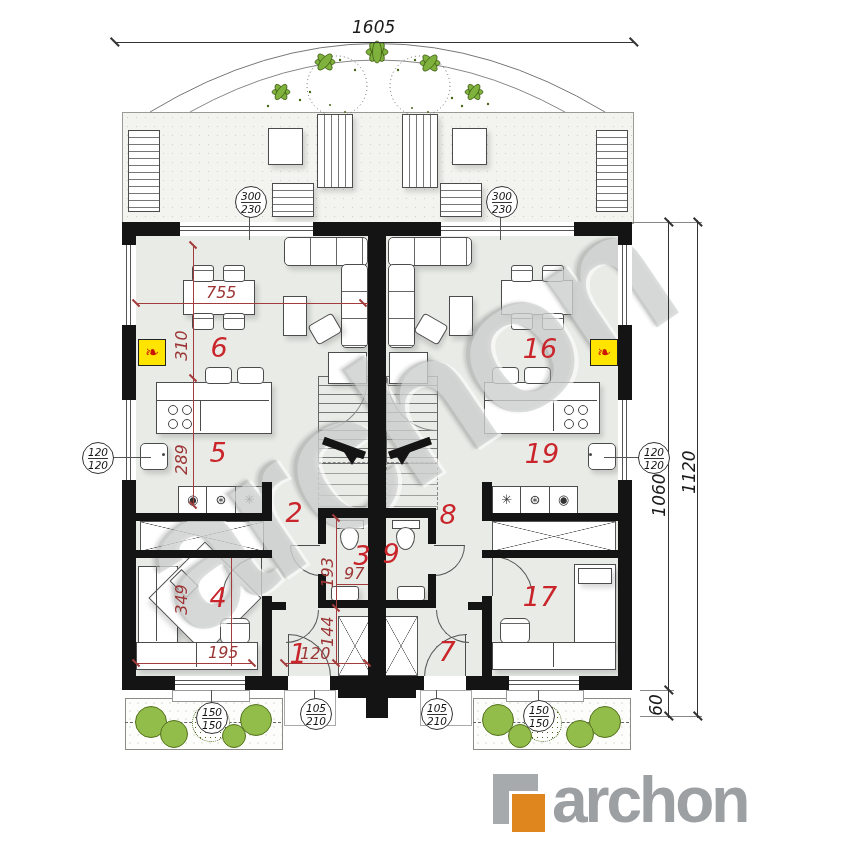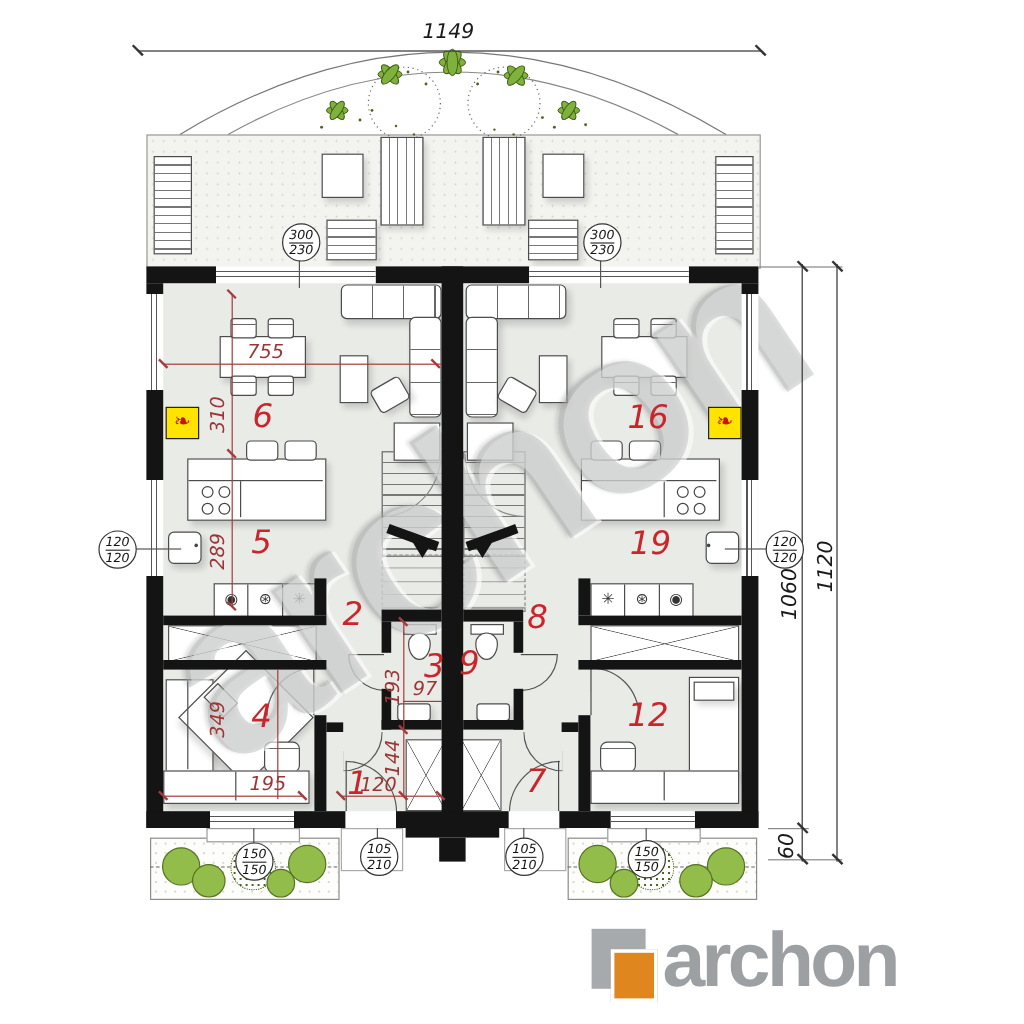--- a/index.html
+++ b/index.html
@@ -122,21 +122,21 @@
         <circle cx="330" cy="105" r="1"></circle>
         <circle cx="345" cy="112" r="1"></circle>
       <circle cx="412" cy="108" r="1"></circle>
         <circle cx="428" cy="112" r="1"></circle>
     </g>
   </svg>
 
   <div class="dline" style="left:115px;top:42px;width:519px;height:1px;"></div>
   <div class="dtick" style="left:109px;top:41px;"></div>
   <div class="dtick" style="left:628px;top:41px;"></div>
-  <div class="dimblk" style="left:352px;top:17px;">1149</div>
+  <div class="dimblk" style="left:352px;top:17px;">1605</div>
 
   <div class="terrace" style="left:122px;top:112px;width:510px;height:110px;"></div>
   <div class="floor" style="left:122px;top:222px;width:510px;height:468px;"></div>
 
   <div class="furn slatH nofill" style="left:128px;top:130px;width:30px;height:80px;background-color:#fff;"></div>
   <div class="furn slatH nofill" style="left:596px;top:130px;width:30px;height:80px;background-color:#fff;"></div>
   <div class="furn" style="left:268px;top:128px;width:33px;height:35px;"></div>
   <div class="furn" style="left:452px;top:128px;width:33px;height:35px;"></div>
   <div class="furn slatV" style="left:317px;top:114px;width:34px;height:72px;background-color:#fff;"></div>
   <div class="furn slatV" style="left:402px;top:114px;width:34px;height:72px;background-color:#fff;"></div>
@@ -306,21 +306,21 @@
 
   <div class="roomno" style="left:280px;top:640px;">1</div>
   <div class="roomno" style="left:276px;top:499px;">2</div>
   <div class="roomno" style="left:344px;top:542px;">3</div>
   <div class="roomno" style="left:200px;top:584px;">4</div>
   <div class="roomno" style="left:200px;top:439px;">5</div>
   <div class="roomno" style="left:201px;top:334px;">6</div>
   <div class="roomno" style="left:429px;top:638px;">7</div>
   <div class="roomno" style="left:430px;top:501px;">8</div>
   <div class="roomno" style="left:373px;top:540px;">9</div>
-  <div class="roomno" style="left:522px;top:583px;">12</div>
+  <div class="roomno" style="left:522px;top:583px;">17</div>
   <div class="roomno" style="left:524px;top:440px;">19</div>
   <div class="roomno" style="left:522px;top:335px;">16</div>
 
   <div class="rline" style="left:136px;top:303px;width:232px;height:1px;"></div>
   <div class="rtick" style="left:131px;top:302px;"></div>
   <div class="rtick" style="left:358px;top:302px;"></div>
   <div class="dimtxt" style="left:206px;top:283px;">755</div>
   <div class="rline" style="left:193px;top:245px;width:1px;height:260px;"></div>
   <div class="rtick" style="left:188px;top:244px;"></div>
   <div class="rtick" style="left:188px;top:377px;"></div>

